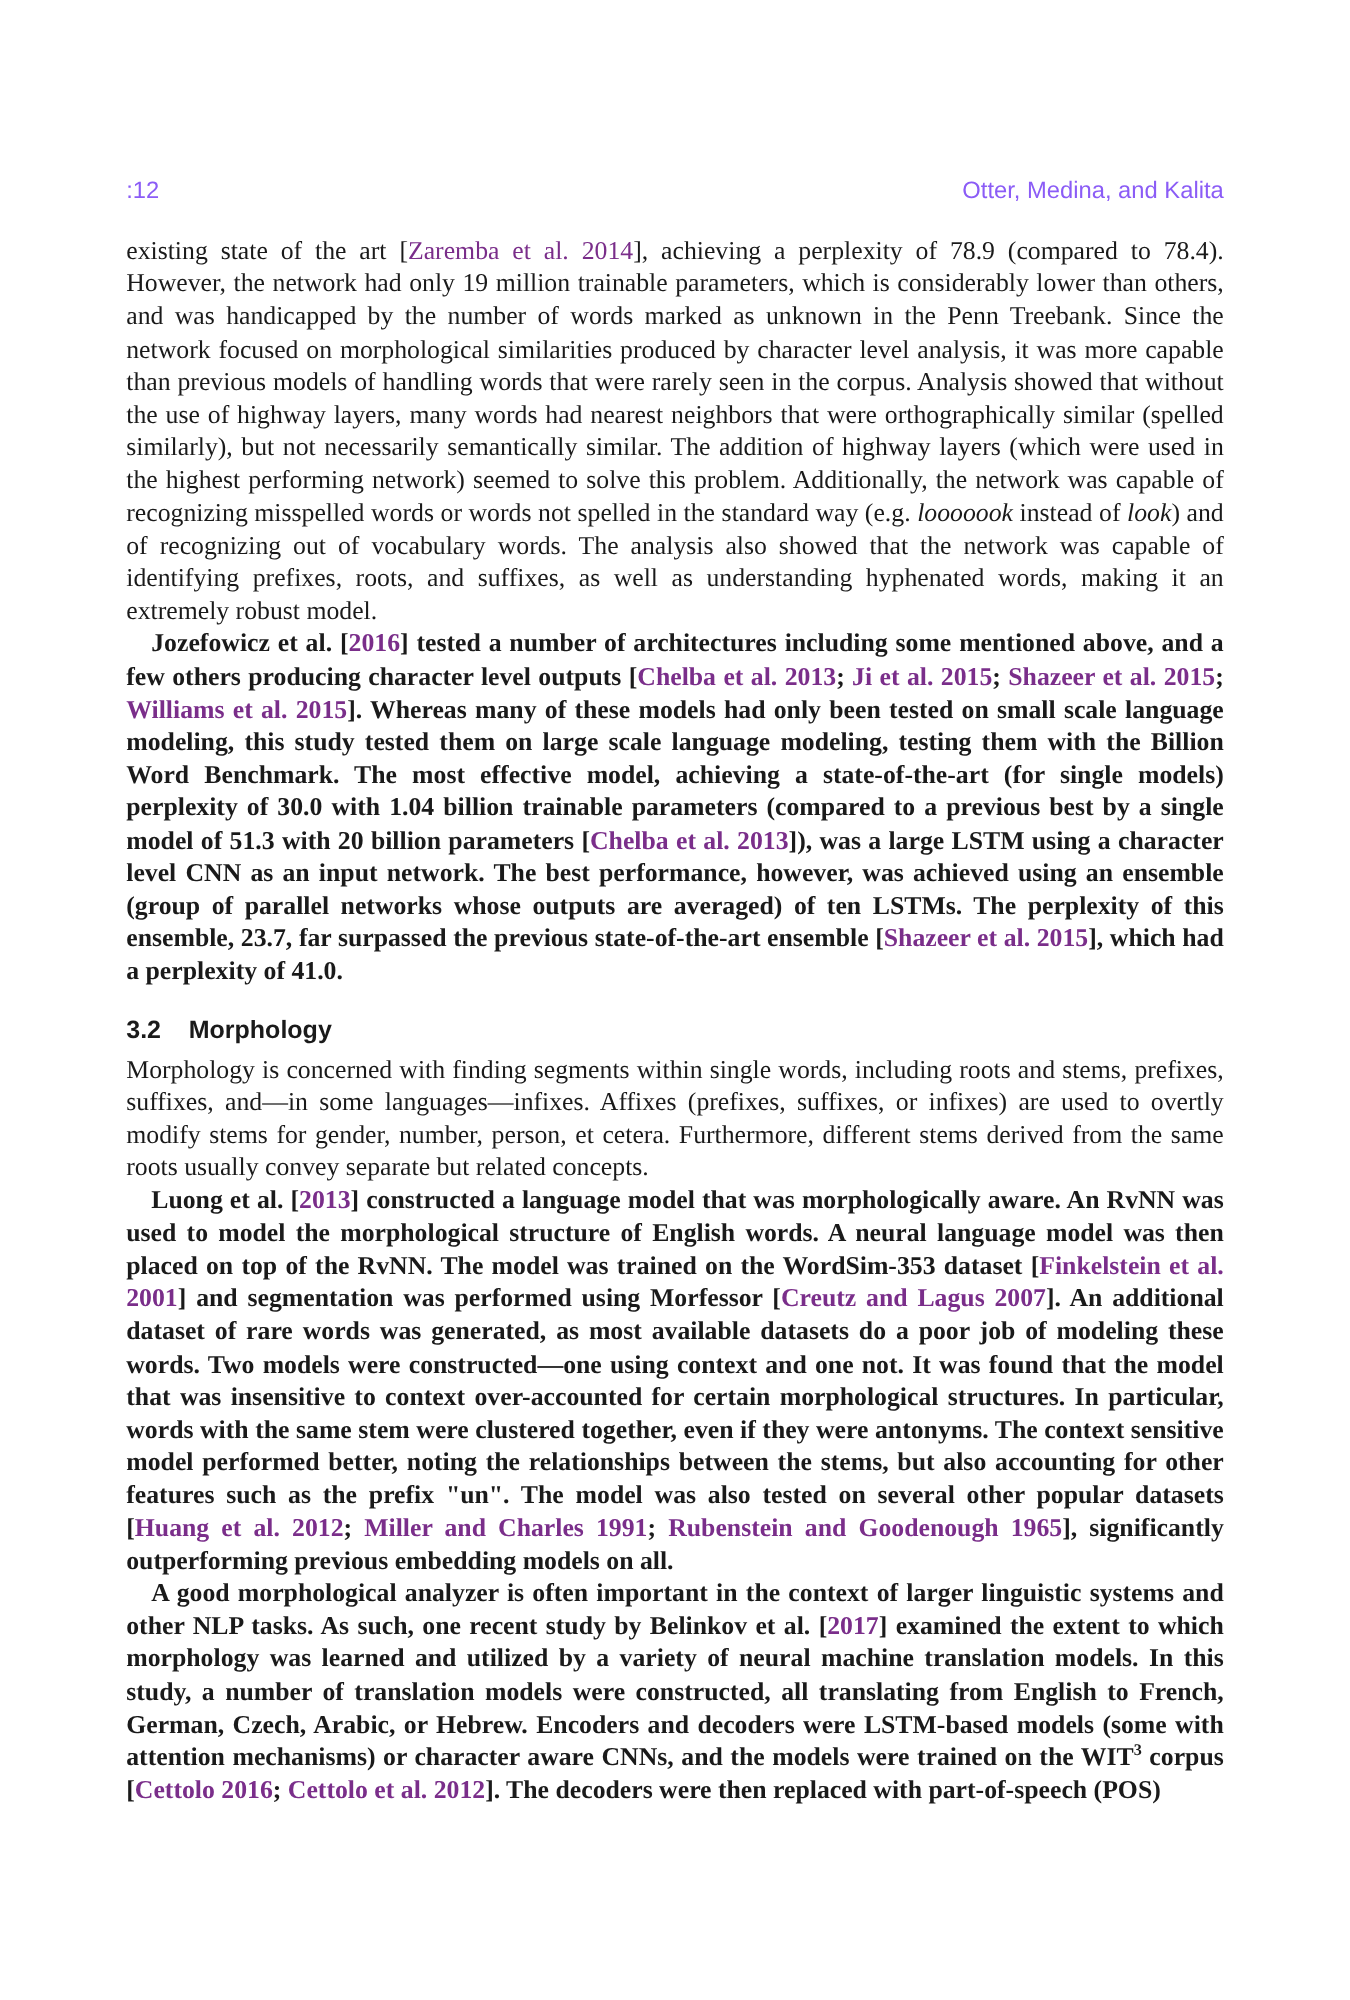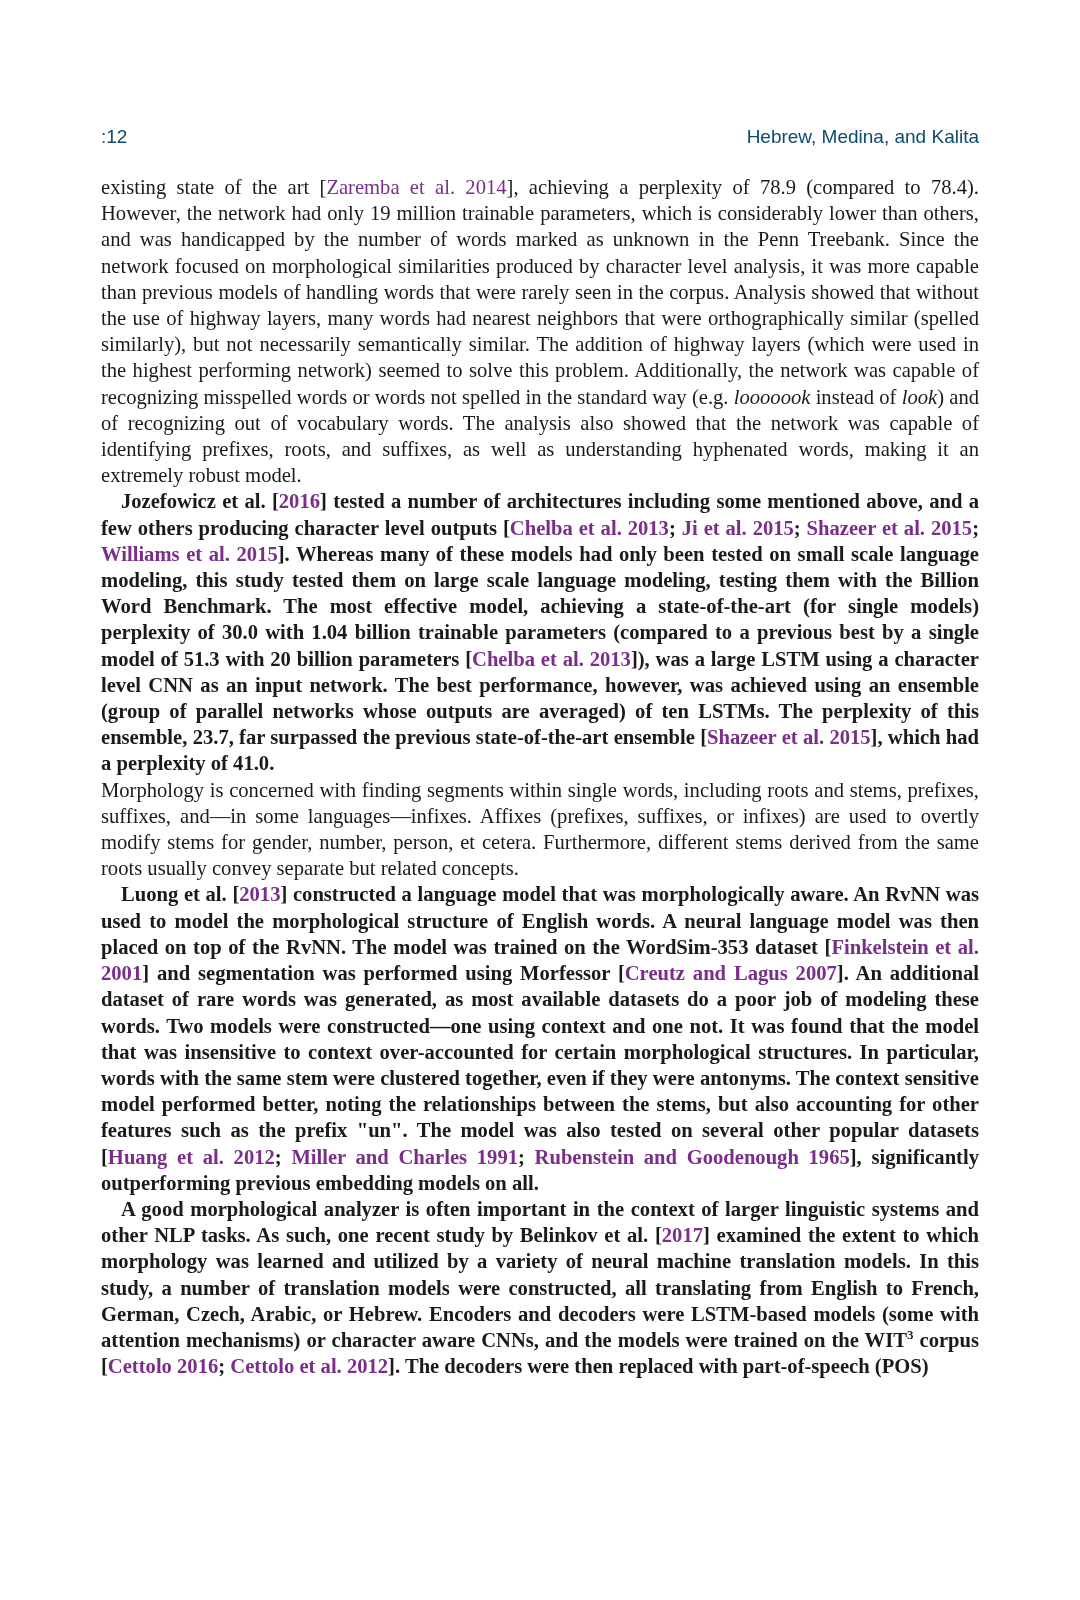--- a/index.html
+++ b/index.html
@@ -1,43 +1,44 @@
 <!DOCTYPE html>
 <html><head>
 <meta charset="utf-8">
 <style>
   html, body { margin: 0; padding: 0; background: #ffffff; }
   body { width: 1080px; height: 1600px; position: relative; overflow: hidden;
          font-family: "Liberation Serif", "DejaVu Serif", serif; color: #1a1a1a; }
-  .header { position: absolute; left: 101px; right: 101px; top: 126px; height: 30px;
+  .header { position: absolute; left: 101px; right: 101px; top: 142px; height: 30px;
             display: flex; justify-content: space-between; align-items: baseline;
-            font-family: "Liberation Sans", "DejaVu Sans", sans-serif; font-size: 19px; color: #0c4a6e; }
-  .content { position: absolute; left: 101px; width: 878px; top: 174px;
+            font-family: "Liberation Sans", "DejaVu Sans", sans-serif; font-size: 19px; color: #8b5cf6; }
+  .content { position: absolute; left: 101px; width: 878px; top: 188px;
              font-size: 20.6px; line-height: 26.2px; text-align: justify; }
   .content p { margin: 0; }
   .content p.indent { text-indent: 20px; font-weight: bold; }
   .cite { color: #7a2e8a; }
   .section-head { margin: 20px 0 6px 0; font-family: "Liberation Sans", "DejaVu Sans", sans-serif;
                   font-weight: bold; font-size: 20px; line-height: 26px; }
   .section-head .num { display: inline-block; width: 50px; }
   em { font-style: italic; }
   sup { font-size: 13px; line-height: 0; }
 </style>
 </head>
 <body>
 
 <div class="header">
   <span>:12</span>
-  <span>Hebrew, Medina, and Kalita</span>
+  <span>Otter, Medina, and Kalita</span>
 </div>
 
 <div class="content">
   <p><span>existing state of the art [</span><a class="cite">Zaremba et al. 2014</a><span>], achieving a perplexity of 78.9 (compared to 78.4). However, the network had only 19 million trainable parameters, which is considerably lower than others, and was handicapped by the number of words marked as unknown in the Penn Treebank. Since the network focused on morphological similarities produced by character level analysis, it was more capable than previous models of handling words that were rarely seen in the corpus. Analysis showed that without the use of highway layers, many words had nearest neighbors that were orthographically similar (spelled similarly), but not necessarily semantically similar. The addition of highway layers (which were used in the highest performing network) seemed to solve this problem. Additionally, the network was capable of recognizing misspelled words or words not spelled in the standard way (e.g. </span><em>looooook</em><span> instead of </span><em>look</em><span>) and of recognizing out of vocabulary words. The analysis also showed that the network was capable of identifying prefixes, roots, and suffixes, as well as understanding hyphenated words, making it an extremely robust model.</span></p>
 
   <p class="indent"><span>Jozefowicz et al. [</span><a class="cite">2016</a><span>] tested a number of architectures including some mentioned above, and a few others producing character level outputs [</span><a class="cite">Chelba et al. 2013</a><span>; </span><a class="cite">Ji et al. 2015</a><span>; </span><a class="cite">Shazeer et al. 2015</a><span>; </span><a class="cite">Williams et al. 2015</a><span>]. Whereas many of these models had only been tested on small scale language modeling, this study tested them on large scale language modeling, testing them with the Billion Word Benchmark. The most effective model, achieving a state-of-the-art (for single models) perplexity of 30.0 with 1.04 billion trainable parameters (compared to a previous best by a single model of 51.3 with 20 billion parameters [</span><a class="cite">Chelba et al. 2013</a><span>]), was a large LSTM using a character level CNN as an input network. The best performance, however, was achieved using an ensemble (group of parallel networks whose outputs are averaged) of ten LSTMs. The perplexity of this ensemble, 23.7, far surpassed the previous state-of-the-art ensemble [</span><a class="cite">Shazeer et al. 2015</a><span>], which had a perplexity of 41.0.</span></p>
 
+  <div class="section-head"><span class="num">3.2</span><span>Morphology</span></div>
 
   <p><span>Morphology is concerned with finding segments within single words, including roots and stems, prefixes, suffixes, and—in some languages—infixes. Affixes (prefixes, suffixes, or infixes) are used to overtly modify stems for gender, number, person, et cetera. Furthermore, different stems derived from the same roots usually convey separate but related concepts.</span></p>
 
   <p class="indent"><span>Luong et al. [</span><a class="cite">2013</a><span>] constructed a language model that was morphologically aware. An RvNN was used to model the morphological structure of English words. A neural language model was then placed on top of the RvNN. The model was trained on the WordSim-353 dataset [</span><a class="cite">Finkelstein et al. 2001</a><span>] and segmentation was performed using Morfessor [</span><a class="cite">Creutz and Lagus 2007</a><span>]. An additional dataset of rare words was generated, as most available datasets do a poor job of modeling these words. Two models were constructed—one using context and one not. It was found that the model that was insensitive to context over-accounted for certain morphological structures. In particular, words with the same stem were clustered together, even if they were antonyms. The context sensitive model performed better, noting the relationships between the stems, but also accounting for other features such as the prefix "un". The model was also tested on several other popular datasets [</span><a class="cite">Huang et al. 2012</a><span>; </span><a class="cite">Miller and Charles 1991</a><span>; </span><a class="cite">Rubenstein and Goodenough 1965</a><span>], significantly outperforming previous embedding models on all.</span></p>
 
   <p class="indent"><span>A good morphological analyzer is often important in the context of larger linguistic systems and other NLP tasks. As such, one recent study by Belinkov et al. [</span><a class="cite">2017</a><span>] examined the extent to which morphology was learned and utilized by a variety of neural machine translation models. In this study, a number of translation models were constructed, all translating from English to French, German, Czech, Arabic, or Hebrew. Encoders and decoders were LSTM-based models (some with attention mechanisms) or character aware CNNs, and the models were trained on the WIT</span><sup>3</sup><span> corpus [</span><a class="cite">Cettolo 2016</a><span>; </span><a class="cite">Cettolo et al. 2012</a><span>]. The decoders were then replaced with part-of-speech (POS)</span></p>
 </div>
 
 </body></html>

